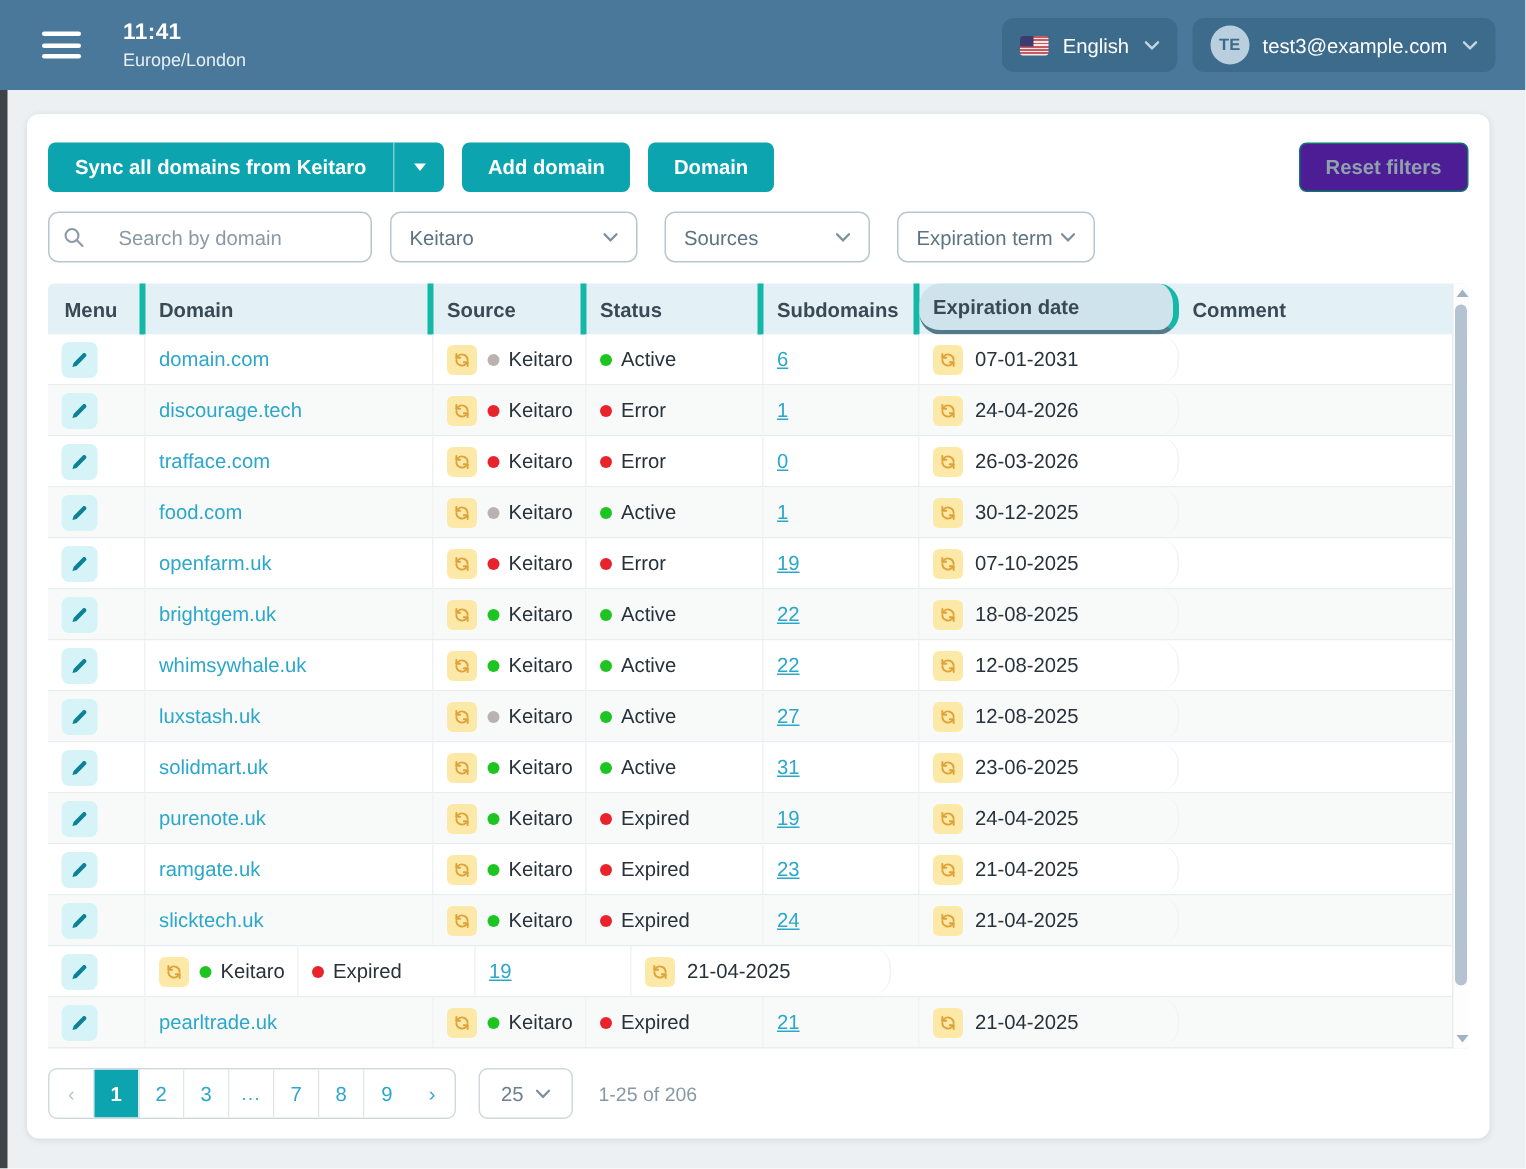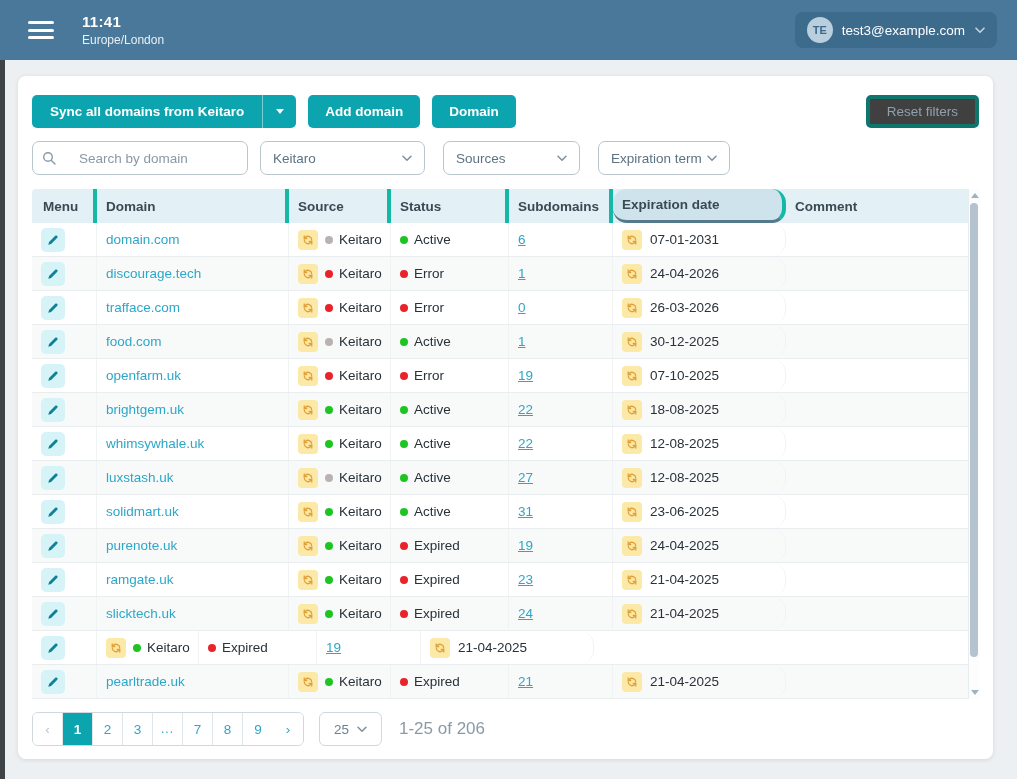--- a/index.html
+++ b/index.html
@@ -35,21 +35,21 @@
         box-shadow:0 1px 4px rgba(40,60,70,.12);}
 
   
   .toolbar{display:flex; align-items:center; margin:19px 14px 0; height:33px; gap:12px;}
   .btn{height:33px; background:var(--accent); color:#fff; border:none; border-radius:5px; font-family:inherit;
        font-size:13.5px; font-weight:700; padding:0 17px; cursor:pointer; display:flex; align-items:center;}
   .split{display:flex; padding:0; overflow:hidden;}
   .split .main{padding:0 18px; display:flex; align-items:center; height:100%;}
   .split .caret{width:34px; height:100%; border-left:1px solid rgba(255,255,255,.45); display:flex; align-items:center; justify-content:center;}
   .caret-tri{width:0; height:0; border-left:4px solid transparent; border-right:4px solid transparent; border-top:5px solid #fff;}
-  .btn.disabled{margin-left:auto; background:#404040; color:#8fa1ad; border:4px solid #0f766e; font-weight:400; cursor:default;}
+  .btn.disabled{margin-left:auto; background:#4c1d95; color:#8fa1ad; border:1px solid #0f766e; font-weight:700; cursor:default;}
 
   
   .filters{display:flex; align-items:center; margin:13px 14px 0; height:34px;}
   .searchbox{position:relative; width:216px; height:34px; margin-right:12px;}
   .searchbox input{width:100%; height:100%; border:1px solid #b9c6ce; border-radius:7px; padding:0 10px 0 46px;
        font-family:inherit; font-size:13.5px; color:#41525e; outline:none;}
   .searchbox input::placeholder{color:#8a99a6;}
   .searchbox svg{position:absolute; left:10px; top:10px;}
   .selectbox{height:34px; border:1px solid #b9c6ce; border-radius:7px; display:flex; align-items:center;
        padding:0 12px; font-size:13.5px; color:#5d7382; cursor:pointer; background:#fff;}
@@ -97,36 +97,43 @@
   .pagerow{display:flex; align-items:center; margin:13px 14px 0; height:34px;}
   .pager{display:flex; height:34px; border:1px solid #cfd8dc; border-radius:6px; overflow:hidden;}
   .pcell{width:30px; height:100%; display:flex; align-items:center; justify-content:center; font-size:13.5px;
        color:var(--link); border-right:1px solid #dfe6ea; cursor:pointer; background:#fff;}
   .pager .pcell:last-child{border-right:none;}
   .pcell.active{background:var(--accent); color:#fff; font-weight:700;}
   .pcell.nav-prev{color:#b6c4cc;}
   .pcell.ellipsis{font-size:12px; letter-spacing:1px; cursor:default;}
   .pagesize{width:63px; height:34px; margin-left:15px; border:1px solid #cfd8dc; border-radius:6px; display:flex;
        align-items:center; justify-content:center; gap:8px; font-size:13.5px; color:#6d8091; cursor:pointer; background:#fff;}
-  .range{margin-left:17px; font-size:17px; color:#8a9aa5;}
+  .range{margin-left:17px; font-size:13px; color:#8a9aa5;}
 </style>
 </head>
 <body>
 
 <div class="topbar">
   <button class="hamburger">
       <span></span>
       <span></span>
       <span></span>
     </button>
   <div class="clock">
     <div class="time">11:41</div>
     <div class="tz">Europe/London</div>
   </div>
   <div class="topbar-right">
+    <button class="tchip">
+      <span class="flag"></span>
+      <span class="lbl">English</span>
+      <svg class="chev" viewBox="0 0 10 7">
+          <path d="M1 1.2l4 4 4-4" stroke="#c6d4de" stroke-width="1.6" fill="none" stroke-linecap="round"></path>
+        </svg>
+    </button>
     <button class="tchip">
       <span class="avatar">TE</span>
       <span class="lbl">test3@example.com</span>
       <svg class="chev" viewBox="0 0 10 7">
           <path d="M1 1.2l4 4 4-4" stroke="#c6d4de" stroke-width="1.6" fill="none" stroke-linecap="round"></path>
         </svg>
     </button>
   </div>
 </div>
 

